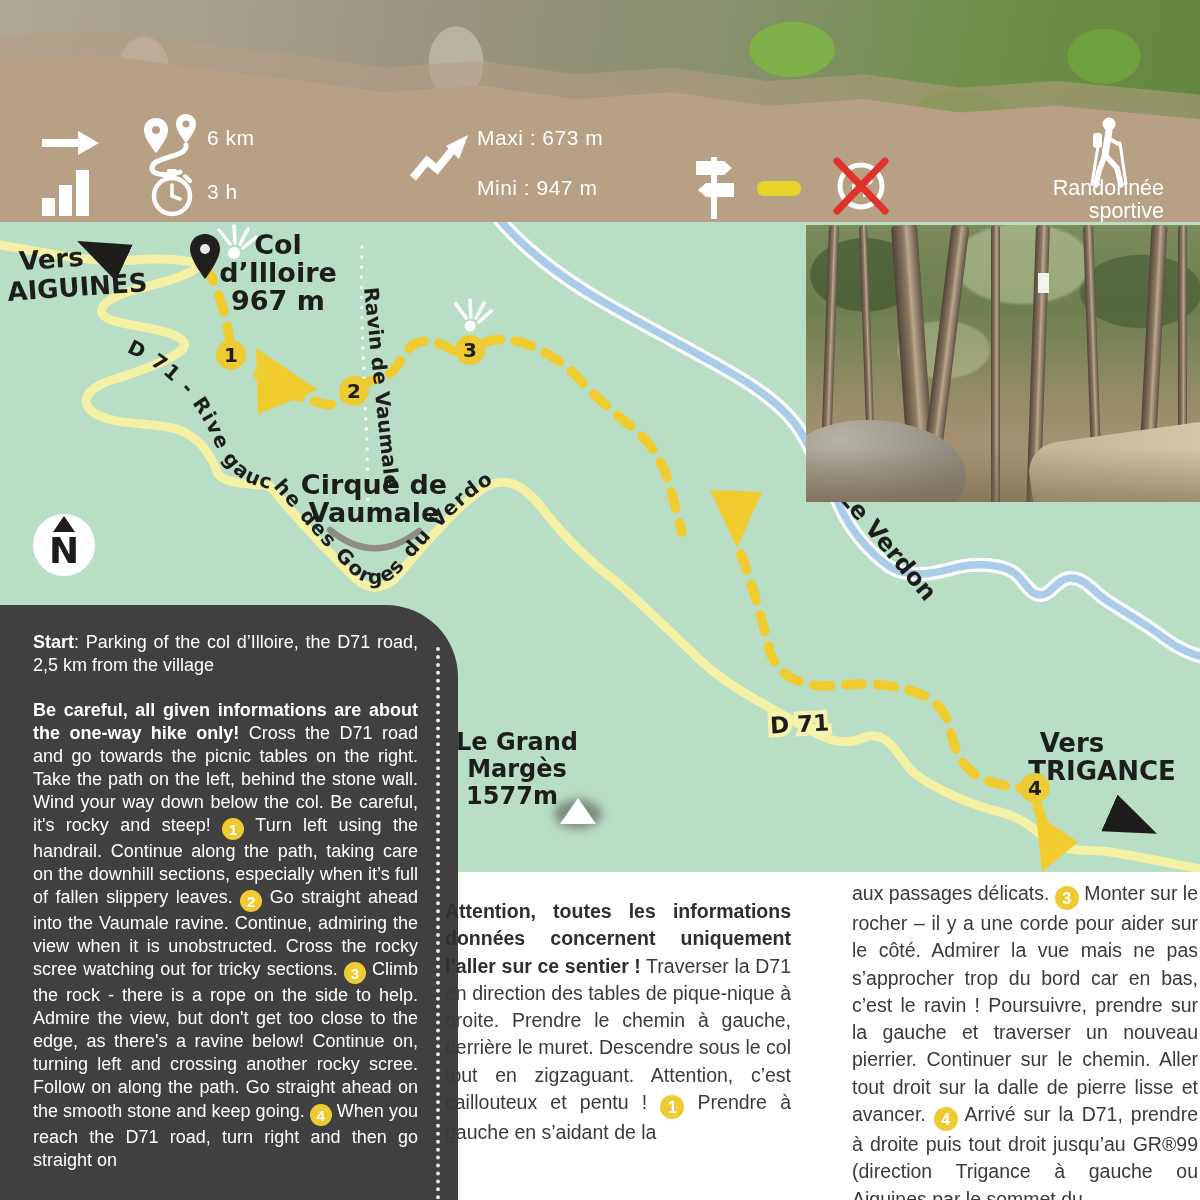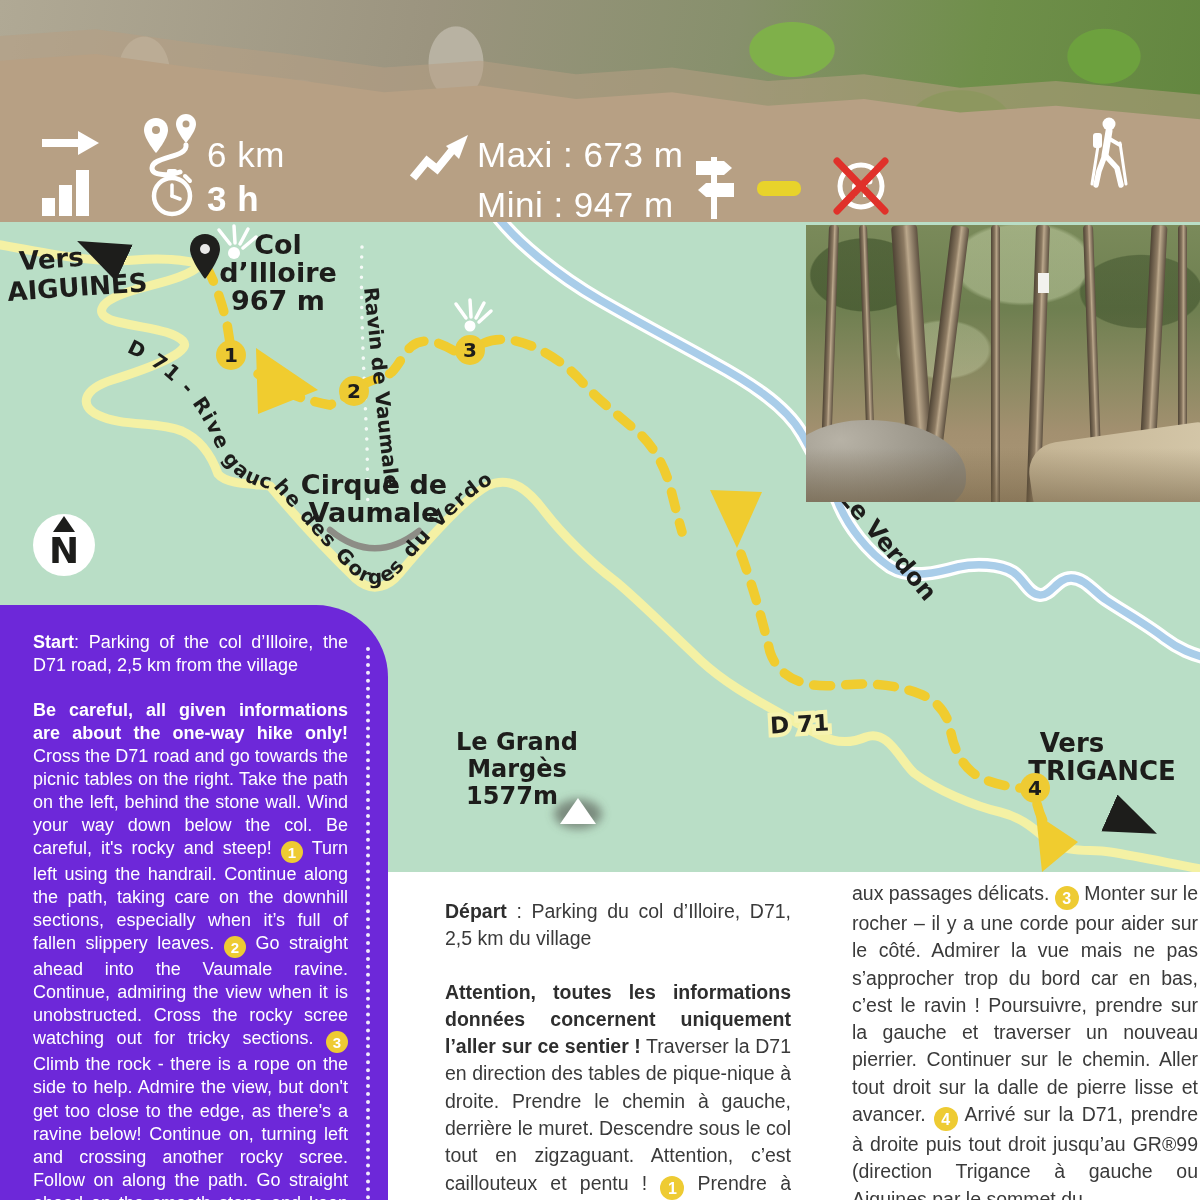--- a/index.html
+++ b/index.html
@@ -24,21 +24,21 @@
     position:absolute;left:0;top:0;width:100%;height:100%;
     background:rgba(182,159,131,.55);
     clip-path:polygon(0 16%,8% 13%,16% 19%,24% 24%,32% 30%,40% 27%,48% 33%,56% 30%,64% 36%,72% 33%,80% 39%,88% 36%,100% 42%,100% 100%,0 100%);
   }
   .tear-solid{
     position:absolute;left:0;top:0;width:100%;height:100%;
     background:#b7a084;
     clip-path:polygon(0 27%,8% 24%,16% 30%,24% 35%,32% 41%,40% 38%,48% 44%,56% 41%,64% 47%,72% 44%,80% 50%,88% 47%,100% 53%,100% 100%,0 100%);
   }
   .band-item{position:absolute;color:#fff;}
-  .stat-text{font-size:35px;letter-spacing:.5px;margin-top:9px;}
+  .stat-text{font-size:21px;letter-spacing:.5px;}
   .cat-text{font-size:21.5px;line-height:1.05;text-align:right;}
   .legend-dash{position:absolute;left:757px;top:181px;width:44px;height:15px;border-radius:7px;background:#e8d32b;}
   
   .map{position:absolute;left:0;top:222px;width:1200px;height:650px;background:#b9dec6;}
   .map-svg{position:absolute;left:0;top:0;width:1200px;height:650px;}
   .map-svg text{font-family:"DejaVu Sans",sans-serif;font-weight:700;fill:#1d1d1b;}
   
   .inset-photo{
     position:absolute;left:806px;top:225px;width:394px;height:277px;overflow:hidden;
     background:linear-gradient(180deg,#7a8a5a 0%,#6e7f50 30%,#8b8a62 55%,#a39070 75%,#ab9878 100%);
@@ -60,21 +60,21 @@
   .t8{left:338px;width:16px;transform:rotate(3deg);}
   .t9{left:372px;width:9px;}
   .rock{position:absolute;left:-20px;bottom:-18px;width:180px;height:100px;border-radius:45% 55% 40% 30%;
     background:radial-gradient(at 30% 20%, #b7b2a6, #8f8a7e 70%);}
   .trailpatch{position:absolute;right:-30px;bottom:-10px;width:200px;height:80px;border-radius:30px;
     background:linear-gradient(100deg,#c4b494,#d6c9ab);transform:rotate(-8deg);}
   .signplate{position:absolute;left:232px;top:48px;width:11px;height:20px;background:#f2f2ee;}
   .ground{position:absolute;left:0;right:0;bottom:0;height:54px;
     background:linear-gradient(180deg, rgba(150,125,90,0), rgba(110,92,64,.55));}
   
-  .tan-box{position:absolute;left:0;top:605px;width:388px;height:595px;background:#6d28d9;
+  .tan-box{position:absolute;left:0;top:605px;width:458px;height:595px;background:#404040;
     border-top-right-radius:72px;overflow:hidden;}
   .tan-box .dots{position:absolute;right:18px;top:42px;bottom:0;width:0;border-right:4px dotted rgba(255,255,255,.9);}
   .tan-box .txt{position:absolute;left:33px;right:40px;top:26px;color:#fff;font-size:18px;line-height:1.28;text-align:justify;}
   .tan-box p{margin:0 0 22px 0;}
   .tan-box b{font-weight:700;}
   
   .fcol{position:absolute;top:880px;height:320px;overflow:hidden;color:#3a3a3a;
     font-size:19.5px;line-height:1.4;text-align:justify;}
   .fcol p{margin:0 0 26px 0;}
   .fcol b{font-weight:700;color:#2e2e2e;}
@@ -120,21 +120,21 @@
 
   <div class="band-item" style="left:147px;top:168px;">
     <svg width="50" height="50" viewBox="0 0 50 50">
       <rect x="20" y="1" width="10" height="6" rx="2" fill="#fff"></rect>
       <line x1="38" y1="8" x2="43" y2="13" stroke="#fff" stroke-width="4" stroke-linecap="round"></line>
       <circle cx="25" cy="28" r="18" stroke="#fff" stroke-width="4.5" fill="none"></circle>
       <line x1="25" y1="28" x2="25" y2="17" stroke="#fff" stroke-width="3.5" stroke-linecap="round"></line>
       <line x1="25" y1="28" x2="33" y2="31" stroke="#fff" stroke-width="3.5" stroke-linecap="round"></line>
     </svg>
   </div>
-  <div class="band-item stat-text" style="left:207px;top:170px;font-weight:bold;">3 h</div>
+  <div class="band-item stat-text" style="left:207px;top:180px;">3 h</div>
 
   <div class="band-item" style="left:410px;top:134px;">
     <svg width="60" height="48" viewBox="0 0 60 48">
       <polyline points="3,44 17,27 27,35 44,14" stroke="#fff" stroke-width="8" fill="none"></polyline>
       <polygon points="36,12 58,1 49,25" fill="#fff"></polygon>
     </svg>
   </div>
   <div class="band-item stat-text" style="left:477px;top:126px;">Maxi : 673 m</div>
   <div class="band-item stat-text" style="left:477px;top:176px;">Mini : 947 m</div>
 
@@ -164,20 +164,24 @@
     <svg width="52" height="72" viewBox="0 0 52 72">
       <circle cx="27" cy="8" r="6.5" fill="#fff"></circle>
       <line x1="27" y1="15" x2="23" y2="39" stroke="#fff" stroke-width="7" stroke-linecap="round"></line>
       <rect x="11" y="17" width="9" height="15" rx="3" fill="#fff"></rect>
       <polyline points="23,39 35,52 39,69" stroke="#fff" stroke-width="5.5" fill="none" stroke-linecap="round" stroke-linejoin="round"></polyline>
       <polyline points="23,39 17,55 14,69" stroke="#fff" stroke-width="5.5" fill="none" stroke-linecap="round" stroke-linejoin="round"></polyline>
       <line x1="26" y1="22" x2="38" y2="29" stroke="#fff" stroke-width="4" stroke-linecap="round"></line>
       <line x1="38" y1="27" x2="44" y2="68" stroke="#fff" stroke-width="3" stroke-linecap="round"></line>
       <line x1="16" y1="30" x2="10" y2="68" stroke="#fff" stroke-width="3" stroke-linecap="round"></line>
     </svg>
+  </div>
+  <div class="band-item cat-text" style="right:36px;top:177px;width:150px;">
+    <div>Randonnée</div>
+    <div>sportive</div>
   </div>
 </div>
 
 <div class="map">
 <svg class="map-svg" viewBox="0 0 1200 650">
   <defs>
     <marker id="ab" markerWidth="14" markerHeight="12" refX="10" refY="5" orient="auto">
       <polygon points="0,0 13,5 0,10" fill="#1d1d1b"></polygon>
     </marker>
     <filter id="blurS" x="-60%" y="-60%" width="220%" height="220%">
@@ -308,18 +312,17 @@
 
 <div class="tan-box">
   <div class="dots"></div>
   <div class="txt">
     <p><b>Start</b>: Parking of the col d’Illoire, the D71 road, 2,5 km from the village</p>
     <p><b>Be careful, all given informations are about the one-way hike only!</b> Cross the D71 road and go towards the picnic tables on the right. Take the path on the left, behind the stone wall. Wind your way down below the col. Be careful, it's rocky and steep! <span class="nbdg">1</span> Turn left using the handrail. Continue along the path, taking care on the downhill sections, especially when it’s full of fallen slippery leaves. <span class="nbdg">2</span> Go straight ahead into the Vaumale ravine. Continue, admiring the view when it is unobstructed. Cross the rocky scree watching out for tricky sections. <span class="nbdg">3</span> Climb the rock - there is a rope on the side to help. Admire the view, but don't get too close to the edge, as there's a ravine below! Continue on, turning left and crossing another rocky scree. Follow on along the path. Go straight ahead on the smooth stone and keep going. <span class="nbdg">4</span> When you reach the D71 road, turn right and then go straight on</p>
   </div>
 </div>
 
 <div class="fcol col1">
-  <p><b>Départ</b> : Parking du col d’Illoire, D71, 2,5 km du village</p>
   <p><b>Attention, toutes les informations données concernent uniquement l’aller sur ce sentier !</b> Traverser la D71 en direction des tables de pique-nique à droite. Prendre le chemin à gauche, derrière le muret. Descendre sous le col tout en zigzaguant. Attention, c’est caillouteux et pentu ! <span class="nbdg">1</span> Prendre à gauche en s’aidant de la</p>
 </div>
 <div class="fcol col2">
   <p>aux passages délicats. <span class="nbdg">3</span> Monter sur le rocher – il y a une corde pour aider sur le côté. Admirer la vue mais ne pas s’approcher trop du bord car en bas, c’est le ravin ! Poursuivre, prendre sur la gauche et traverser un nouveau pierrier. Continuer sur le chemin. Aller tout droit sur la dalle de pierre lisse et avancer. <span class="nbdg">4</span> Arrivé sur la D71, prendre à droite puis tout droit jusqu’au GR®99 (direction Trigance à gauche ou Aiguines par le sommet du</p>
 </div>
 
 </body></html>

